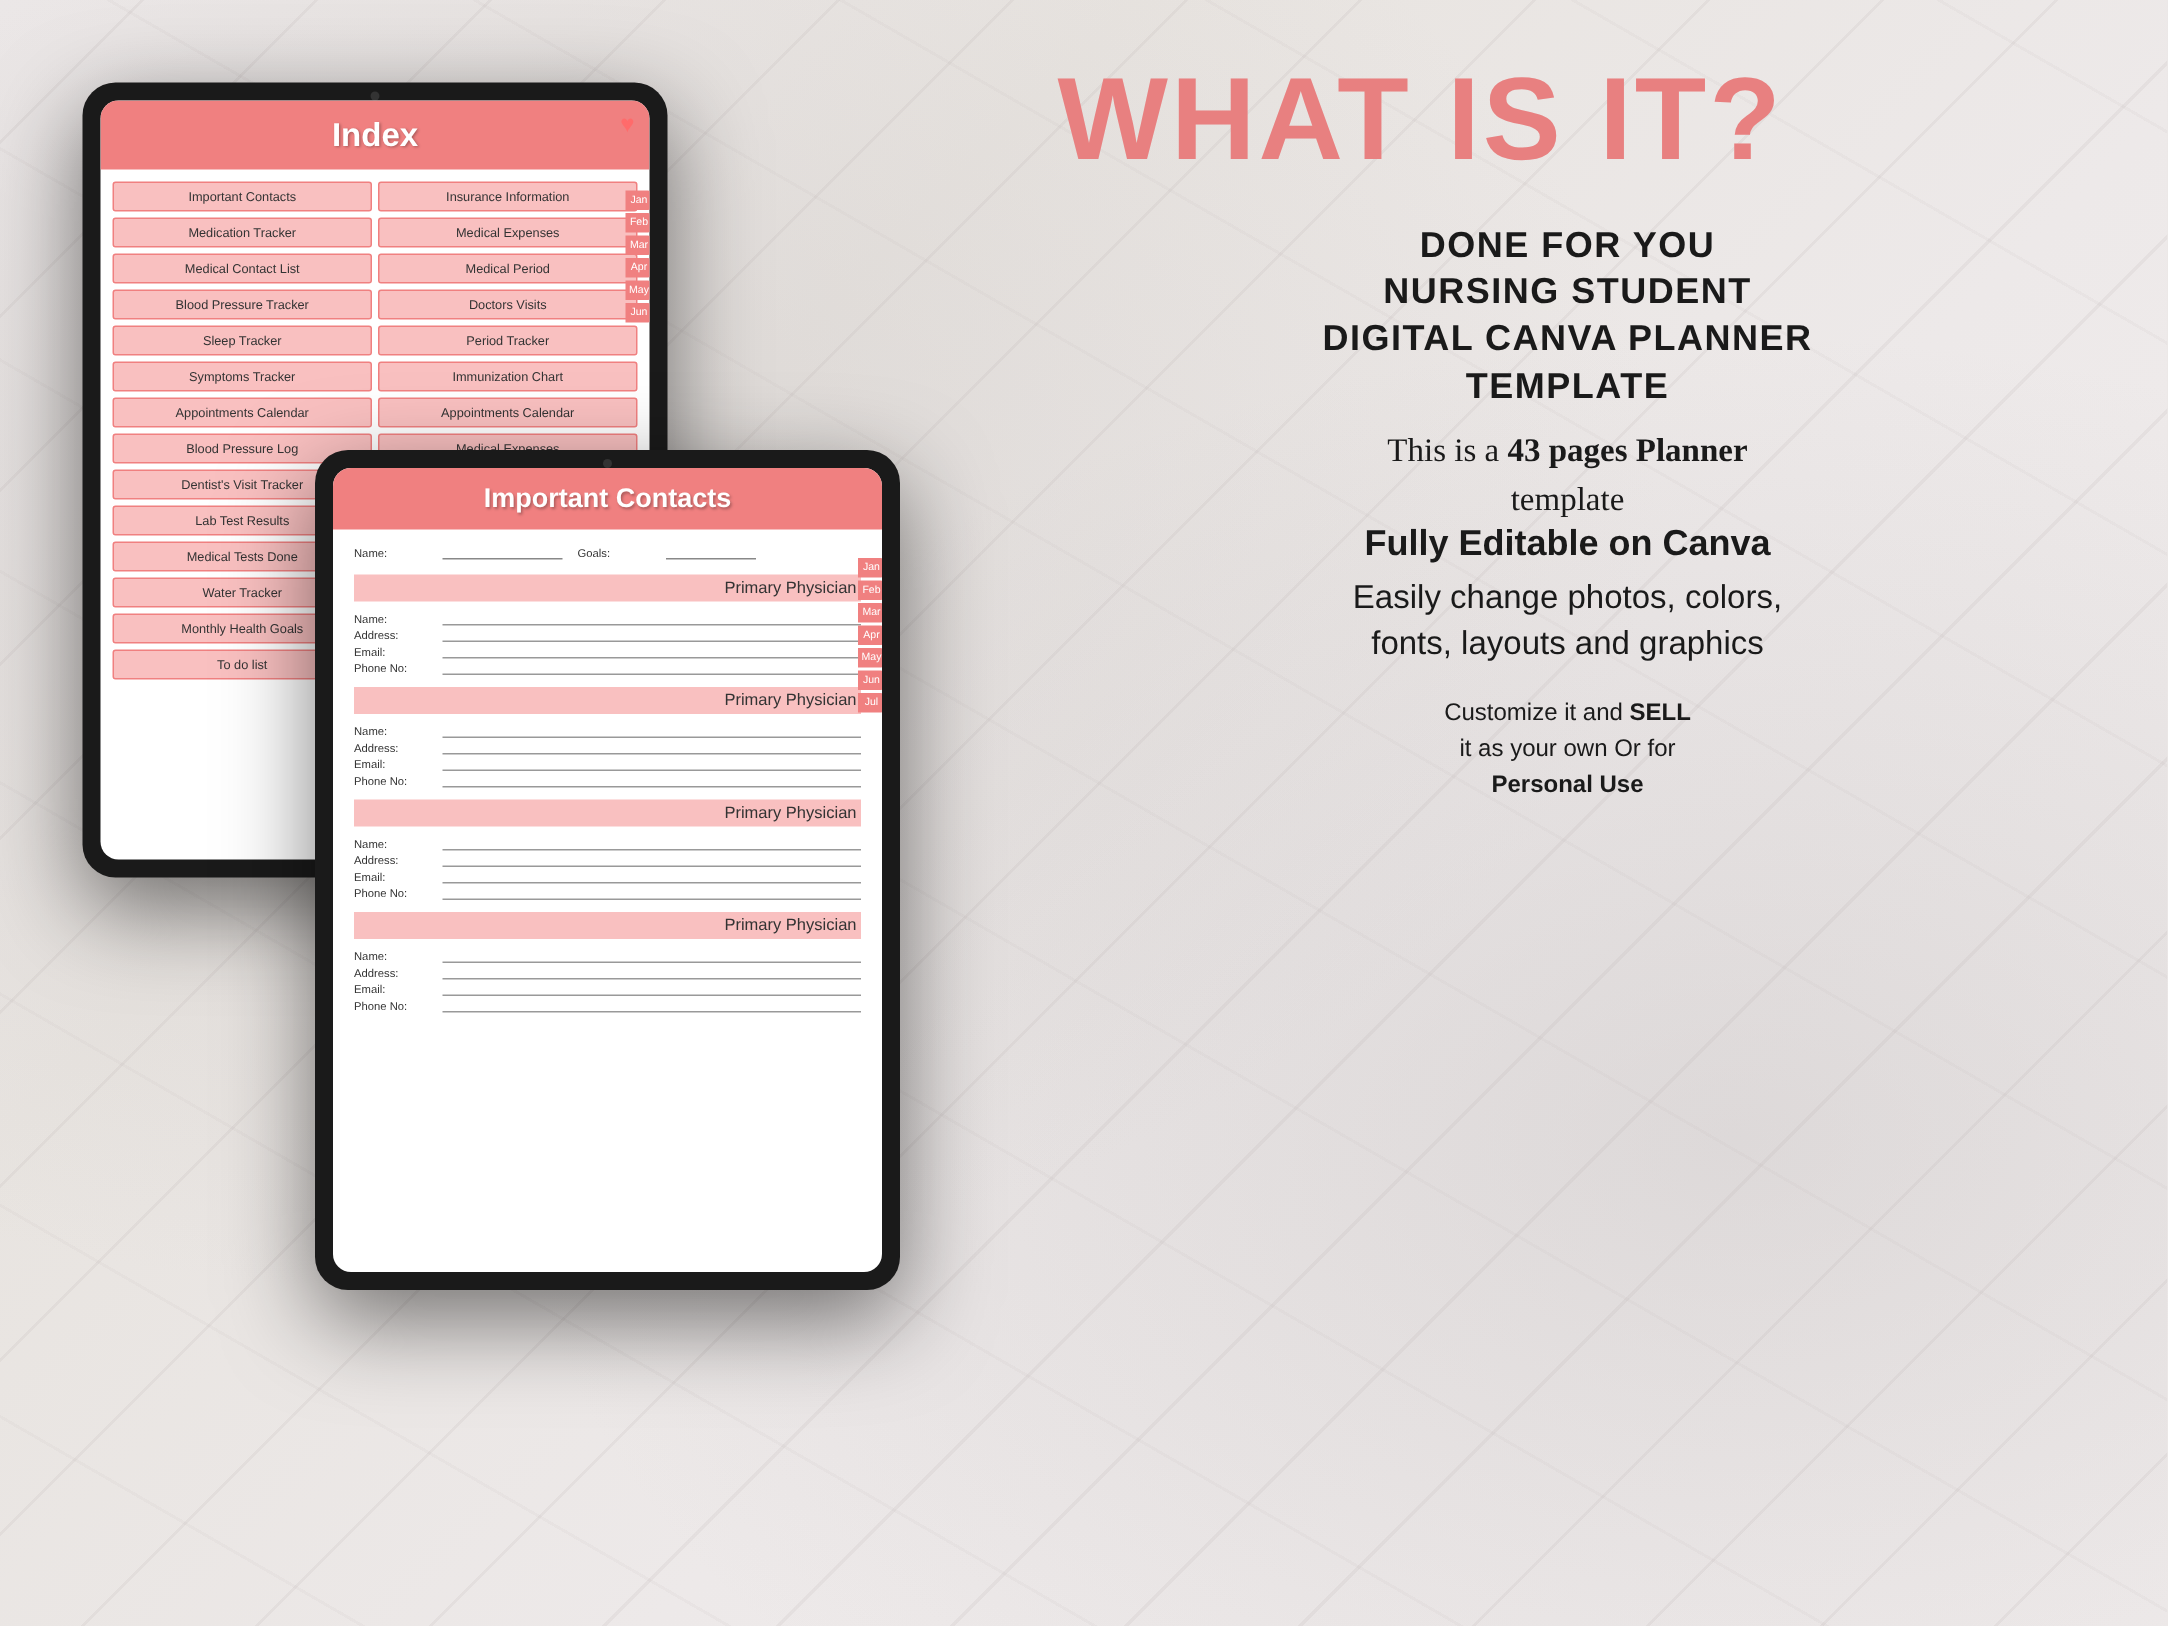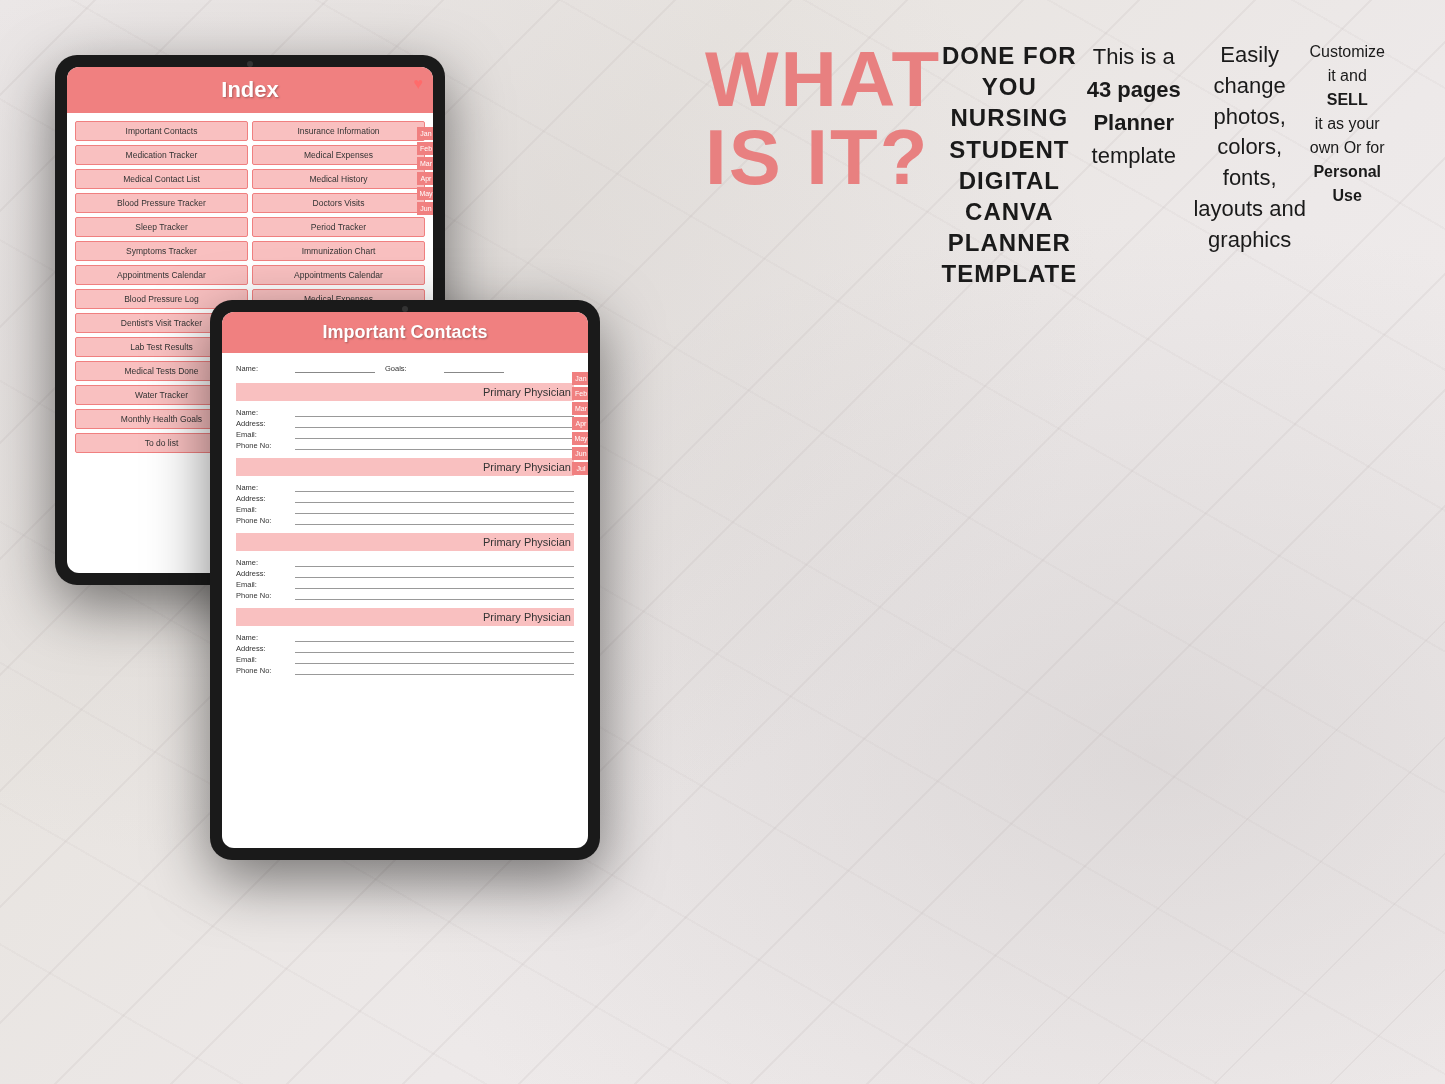--- a/index.html
+++ b/index.html
@@ -209,20 +209,21 @@
     }
 
     
     .right-section {
       position: absolute;
       right: 0;
       top: 0;
       width: 780px;
       height: 1075px;
       display: flex;
+      flex-direction: column;
       justify-content: flex-start;
       padding: 40px 60px 40px 40px;
     }
 
     .headline {
       font-size: 78px;
       font-weight: 900;
       color: #e88080;
       line-height: 1;
       margin-bottom: 30px;
@@ -240,21 +241,21 @@
       font-weight: 900;
       color: #1a1a1a;
       text-align: center;
       line-height: 1.3;
       text-transform: uppercase;
       letter-spacing: 1px;
     }
 
     .desc-block {
       text-align: center;
-      margin-bottom: 20px;
+      font-family: Liberation Serif, serif;
     }
 
     .desc-text {
       font-size: 22px;
       color: #1a1a1a;
       line-height: 1.5;
     }
 
     .desc-text strong {
       font-weight: 900;
@@ -351,21 +352,21 @@
         <div class="side-tab">May</div>
         <div class="side-tab">Jun</div>
       </div>
 
       <div class="index-grid">
         <div class="index-item">Important Contacts</div>
         <div class="index-item">Insurance Information</div>
         <div class="index-item">Medication Tracker</div>
         <div class="index-item">Medical Expenses</div>
         <div class="index-item">Medical Contact List</div>
-        <div class="index-item">Medical History</div>
+        <div class="index-item">Medical Period</div>
         <div class="index-item">Blood Pressure Tracker</div>
         <div class="index-item">Doctors Visits</div>
         <div class="index-item">Sleep Tracker</div>
         <div class="index-item">Period Tracker</div>
         <div class="index-item">Symptoms Tracker</div>
         <div class="index-item">Immunization Chart</div>
         <div class="index-item">Appointments Calendar</div>
         <div class="index-item">Appointments Calendar</div>
         <div class="index-item">Blood Pressure Log</div>
         <div class="index-item">Medical Expenses</div>
@@ -512,20 +513,21 @@
   </div>
 
   <div class="desc-block">
     <div class="desc-text">
       This is a <strong>43 pages Planner</strong><br>
       <span>template</span>
     </div>
   </div>
 
   <div class="editable-block">
+    <div class="editable-title">Fully Editable on Canva</div>
     <div class="editable-desc">
       Easily change photos, colors,<br>fonts, layouts and graphics
     </div>
   </div>
 
   <div class="sell-block">
     <div class="sell-text">
       Customize it and <strong>SELL</strong><br>
       it as your own Or for<br>
       <strong>Personal Use</strong>

